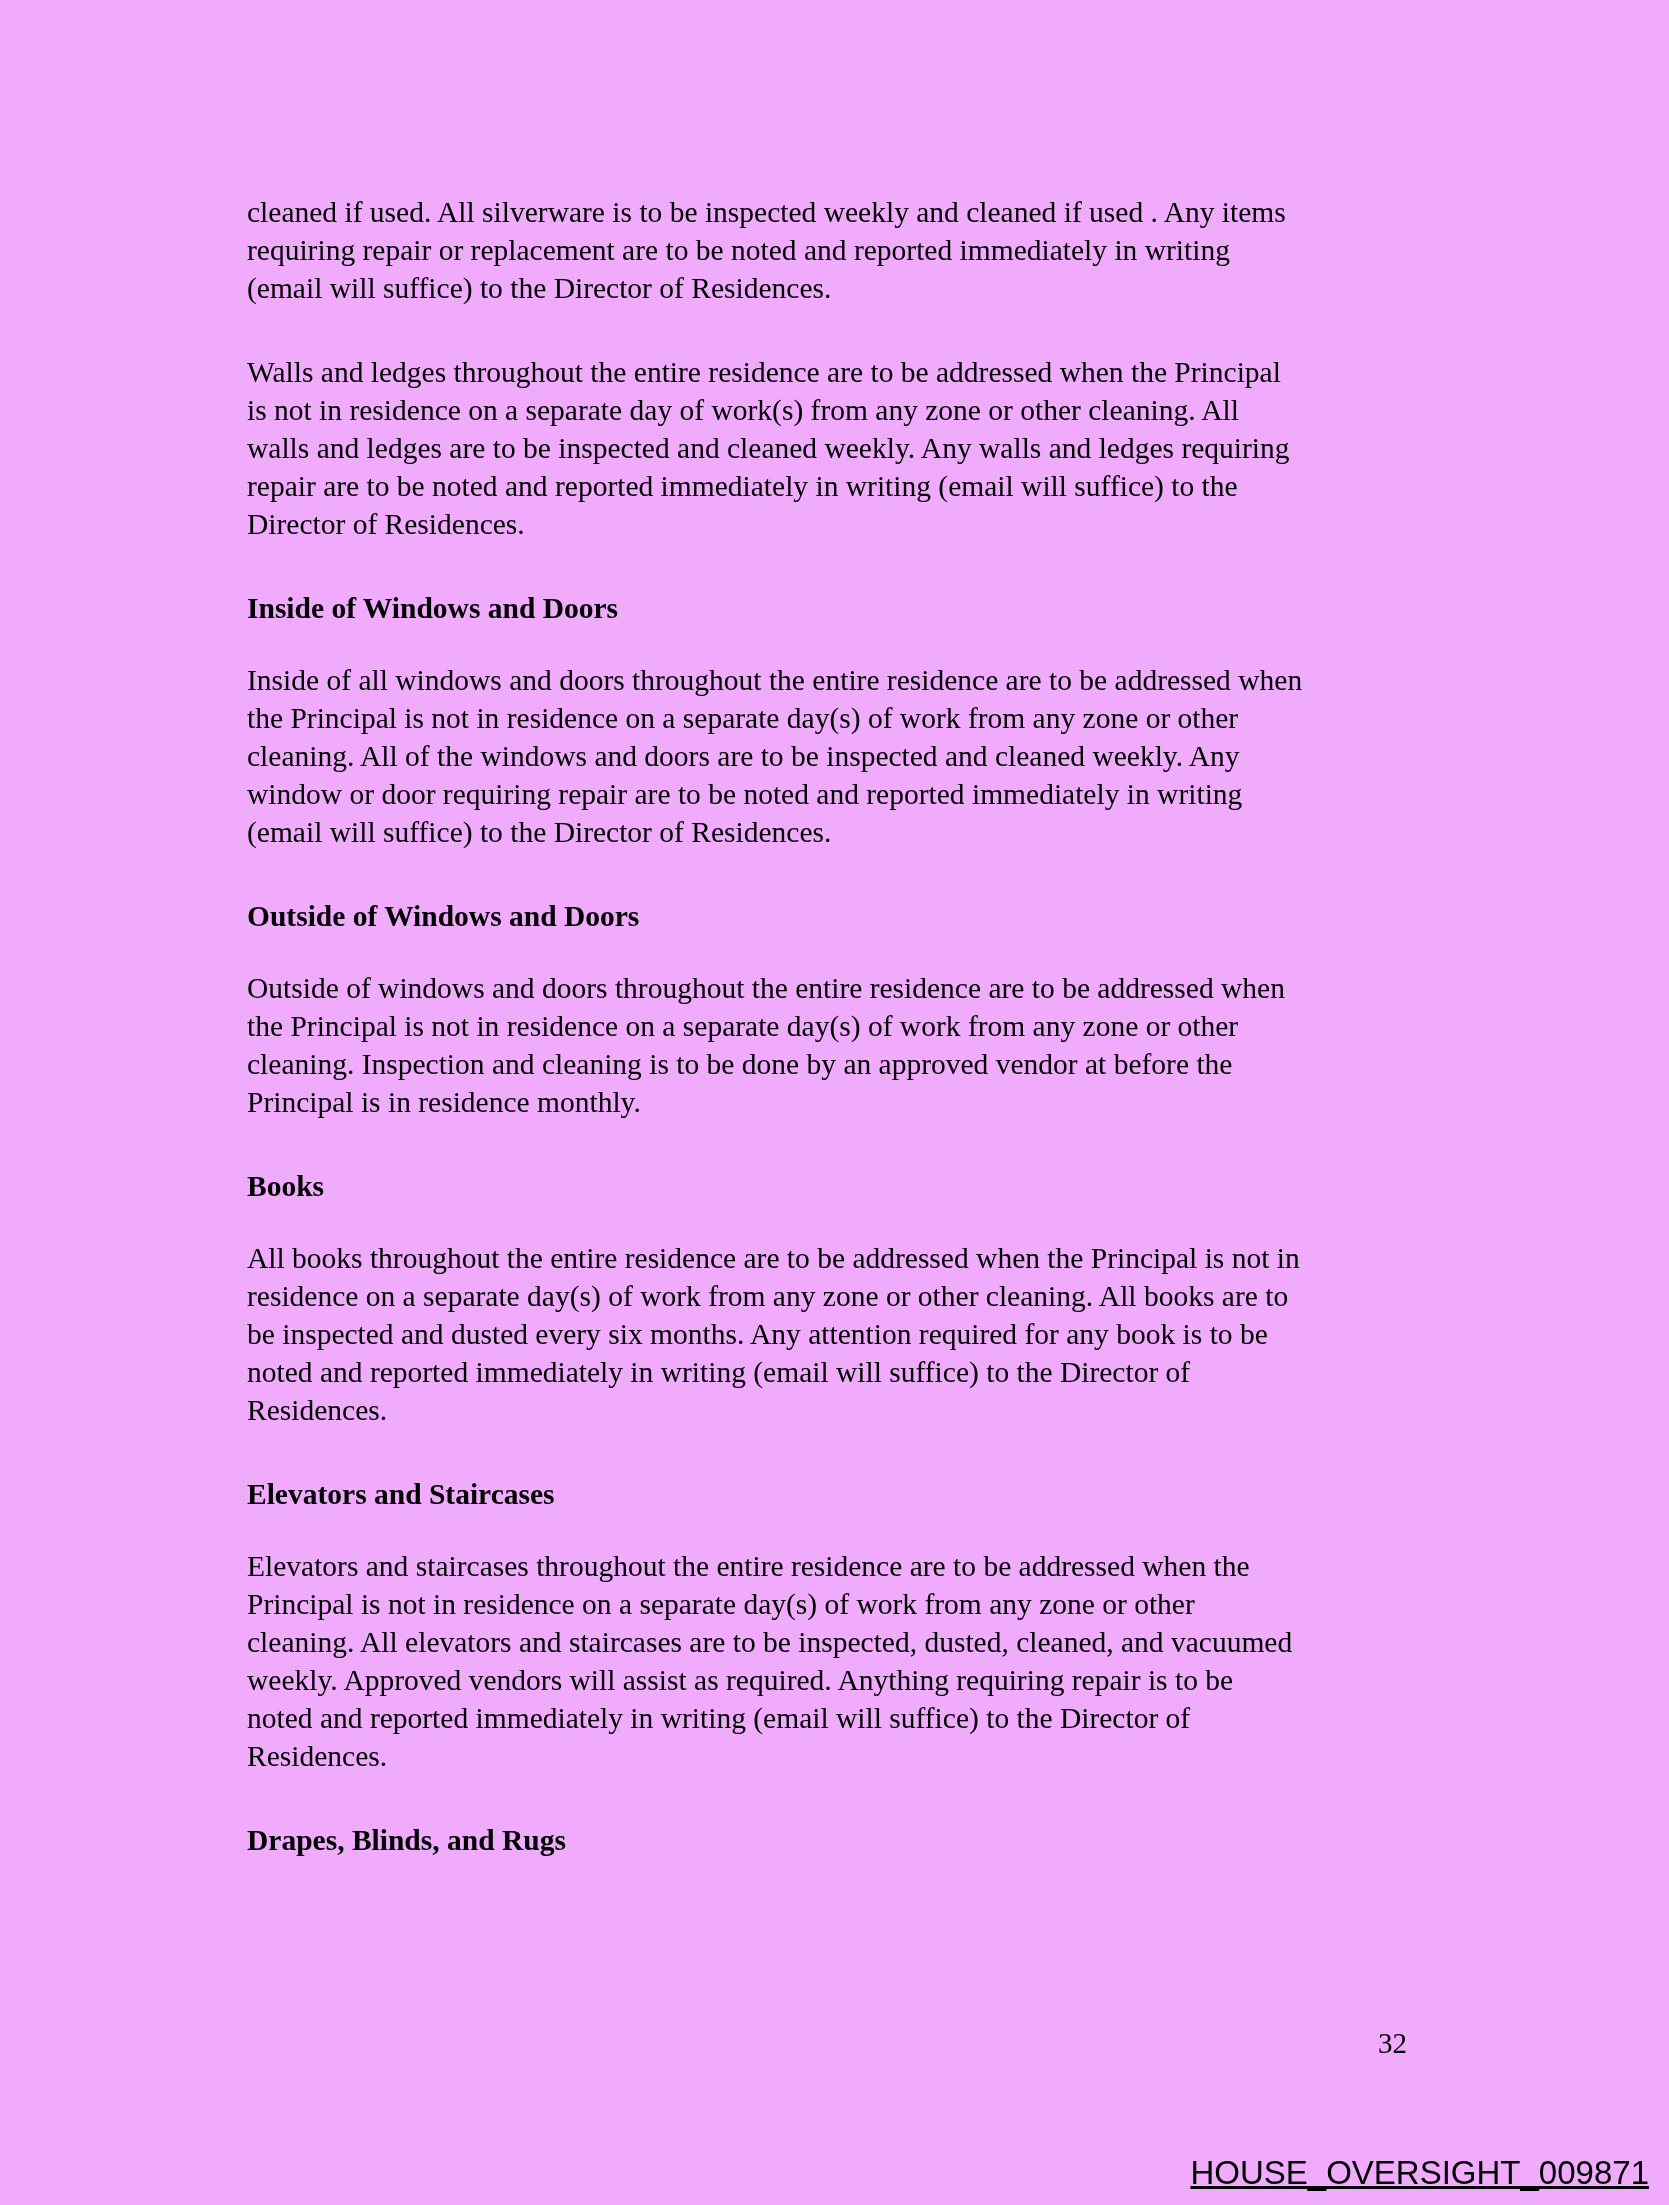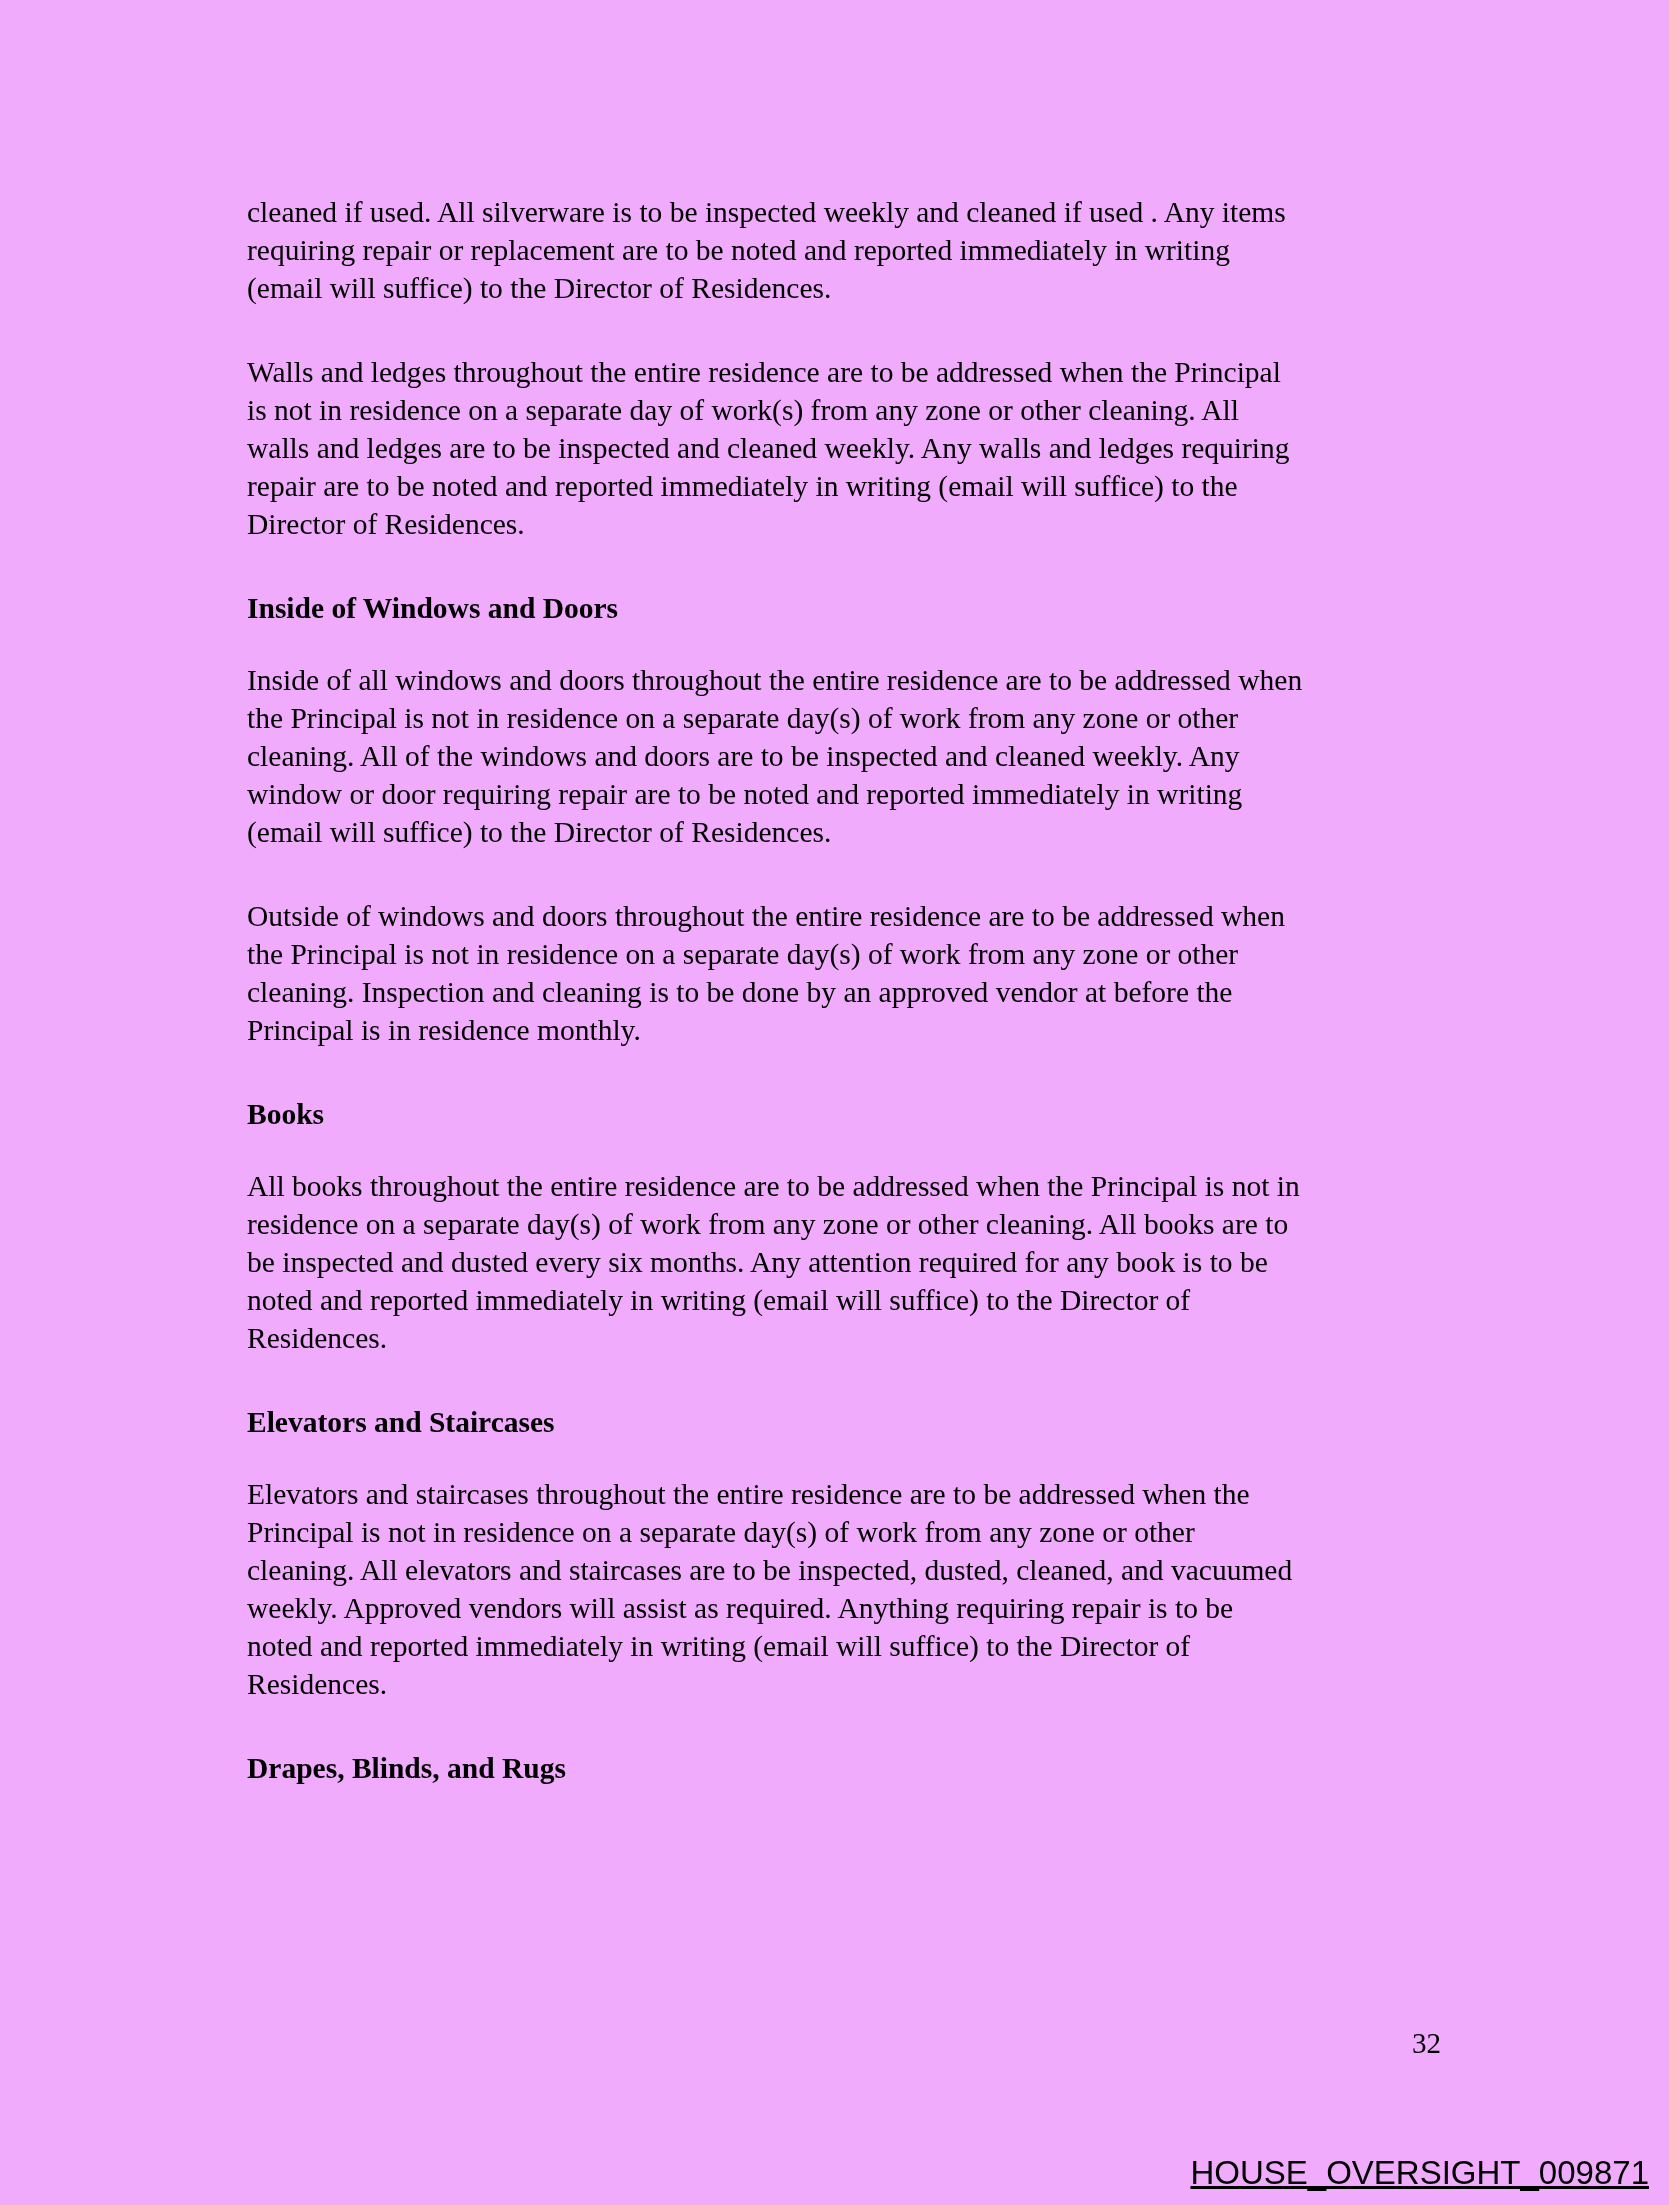--- a/index.html
+++ b/index.html
@@ -32,21 +32,21 @@
     font-size: 29.5px;
     line-height: 38px;
     font-weight: bold;
     margin: 0 0 34px 0;
   }
   .extra-gap {
   }
   .page-number {
     position: absolute;
     top: 2027px;
-    right: 228px;
+    right: 262px;
     font-size: 29px;
     line-height: 33px;
     font-family: "Liberation Serif", serif;
   }
   .bates-stamp {
     position: absolute;
     top: 2154px;
     right: 20px;
     font-size: 33px;
     line-height: 37px;
@@ -71,20 +71,21 @@
 repair are to be noted and reported immediately in writing (email will suffice) to the
 Director of Residences.</p>
 
     <h2 class="section-heading extra-gap">Inside of Windows and Doors</h2>
     <p class="para">Inside of all windows and doors throughout the entire residence are to be addressed when
 the Principal is not in residence on a separate day(s) of work from any zone or other
 cleaning. All of the windows and doors are to be inspected and cleaned weekly. Any
 window or door requiring repair are to be noted and reported immediately in writing
 (email will suffice) to the Director of Residences.</p>
 
+    <h2 class="section-heading">Outside of Windows and Doors</h2>
     <p class="para">Outside of windows and doors throughout the entire residence are to be addressed when
 the Principal is not in residence on a separate day(s) of work from any zone or other
 cleaning. Inspection and cleaning is to be done by an approved vendor at before the
 Principal is in residence monthly.</p>
 
     <h2 class="section-heading">Books</h2>
     <p class="para">All books throughout the entire residence are to be addressed when the Principal is not in
 residence on a separate day(s) of work from any zone or other cleaning. All books are to
 be inspected and dusted every six months. Any attention required for any book is to be
 noted and reported immediately in writing (email will suffice) to the Director of

